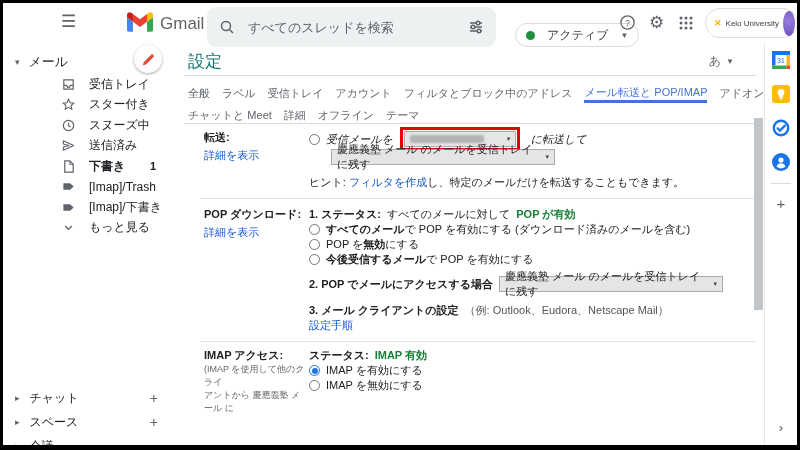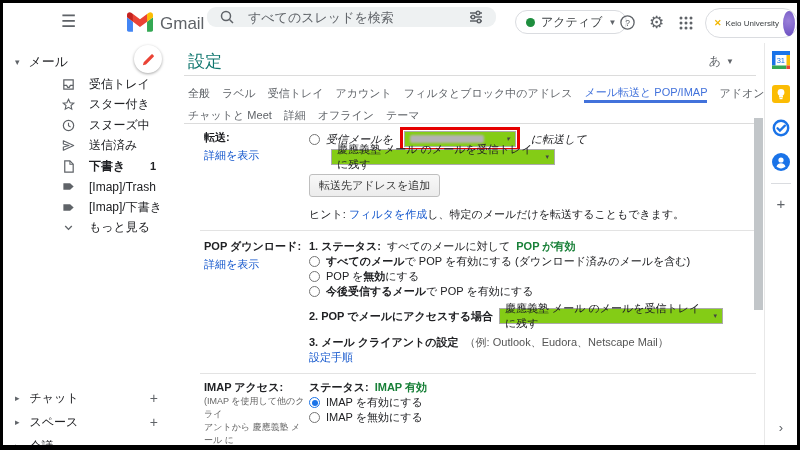--- a/index.html
+++ b/index.html
@@ -5,24 +5,24 @@
   html,body{margin:0;padding:0;background:#888;}
   *{box-sizing:border-box;}
   .screen{position:relative;width:800px;height:450px;background:#000;font-family:"Liberation Sans",sans-serif;}
   .inner{position:absolute;left:3px;top:3px;width:794px;height:442px;background:#fff;overflow:hidden;}
 
   
   .hdr{position:absolute;left:0;top:0;width:100%;height:40px;background:#fff;}
   .hamburger{position:absolute;left:58px;top:10px;font-size:17px;color:#5f6368;cursor:pointer;line-height:1;}
   .logo{position:absolute;left:124px;top:9px;display:flex;align-items:center;gap:7px;}
   .logo-text{font-size:17px;color:#5f6368;}
-  .search{position:absolute;left:204px;top:4px;width:289px;height:20px;background:#eef1f2;border-radius:9px;display:flex;align-items:center;padding:0 12px;justify-content:center;}
+  .search{position:absolute;left:204px;top:4px;width:289px;height:40px;background:#eef1f2;border-radius:9px;display:flex;align-items:center;padding:0 12px;justify-content:center;}
   .search-in{flex:1;background:transparent;border:none;outline:none;font-size:13px;color:#5f6368;margin-left:11px;font-family:"Liberation Sans",sans-serif;}
   .search-in::placeholder{color:#5f6368;opacity:1;}
-  .chip{position:absolute;left:512px;top:7px;height:24px;border:1px solid #dadce0;border-radius:12px;background:#fff;display:flex;align-items:center;gap:6px;padding:0 10px;font-size:12px;color:#3c4043;}
+  .chip{position:absolute;left:512px;top:20px;height:24px;border:1px solid #dadce0;border-radius:12px;background:#fff;display:flex;align-items:center;gap:12px;padding:0 10px;font-size:12px;color:#3c4043;}
   .dot{width:9px;height:9px;border-radius:50%;background:#1e8e3e;}
   .caret{font-size:8px;color:#5f6368;}
   .hicon{position:absolute;top:11px;color:#5f6368;cursor:pointer;line-height:1;}
   .gear{font-size:17px;}
   .acct{position:absolute;left:702px;top:5px;width:93px;height:30px;border:1px solid #dadce0;border-radius:15px;background:#fff;display:flex;align-items:center;padding:0 2px 0 8px;gap:4px;}
   .keio-x{color:#f2b600;font-weight:bold;font-size:9px;}
   .acct-name{font-size:8px;color:#3c4043;white-space:nowrap;}
   .avatar{width:25px;height:25px;border-radius:50%;background:radial-gradient(circle at 45% 40%, #9a7fd9, #6a4fc0);margin-left:auto;}
 
   
@@ -54,21 +54,21 @@
   .sec-left .h{font-weight:bold;}
   .lnk{color:#1155cc;cursor:pointer;}
   .sec-left .lnk{display:inline-block;margin-top:3px;}
   .note{font-size:9px;color:#666;line-height:13px;}
   .sec-body{flex:1;}
   .r{display:flex;align-items:center;gap:6px;min-height:15px;}
   .r13{min-height:13px;}
   .rd{width:11px;height:11px;border:1.5px solid #757575;border-radius:50%;flex-shrink:0;position:relative;background:#fff;}
   .rd.on{border-color:#1a73e8;}
   .rd.on::after{content:"";position:absolute;left:1.5px;top:1.5px;right:1.5px;bottom:1.5px;border-radius:50%;background:#1a73e8;}
-  .selbox{display:inline-flex;align-items:center;justify-content:space-between;border:1px solid #ababab;background:#84cc16;height:16px;padding:0 5px;font-size:11px;color:#202124;cursor:pointer;}
+  .selbox{display:inline-flex;align-items:center;justify-content:space-between;border:1px solid #ababab;background:#e5e5e5;height:16px;padding:0 5px;font-size:11px;color:#202124;cursor:pointer;}
   .selbox .sc{font-size:7px;color:#444;margin-left:6px;}
   .blurbar{width:74px;height:8px;background:#b3b3b3;border-radius:2px;filter:blur(1.3px);}
   .annot-a{outline:3px solid #e60000;outline-offset:3px;}
   .annot-b{outline:3px solid #e60000;outline-offset:1px;}
   .btn{display:inline-block;border:1px solid #bfbfbf;border-radius:3px;background:linear-gradient(#f8f8f8,#ececec);font-size:11px;color:#333;padding:3px 9px;margin-top:9px;cursor:pointer;font-family:"Liberation Sans",sans-serif;}
   .hint{margin-top:10px;}
   .green{color:#188038;font-weight:bold;}
   .mt8{margin-top:8px;}.mt10{margin-top:10px;}.ml22{margin-left:22px;}
 
   
@@ -276,21 +276,20 @@
               <span class="sc">▾</span>
             </span>
             <span style="margin-left:4px;">に転送して</span>
           </div>
           <div class="r ml22" style="min-height:17px;">
             <span class="selbox" style="width:224px;">
               <span>慶應義塾 メール のメールを受信トレイに残す</span>
               <span class="sc">▾</span>
             </span>
           </div>
-          <button class="btn">転送先アドレスを追加</button>
           <div class="hint">
             <span>ヒント: </span><span class="lnk">フィルタを作成</span><span>し、特定のメールだけを転送することもできます。</span>
           </div>
         </div>
       </div>
 
       <div class="section" style="padding-top:8px;">
         <div class="sec-left">
           <div class="h">POP ダウンロード:</div>
           <span class="lnk">詳細を表示</span>

